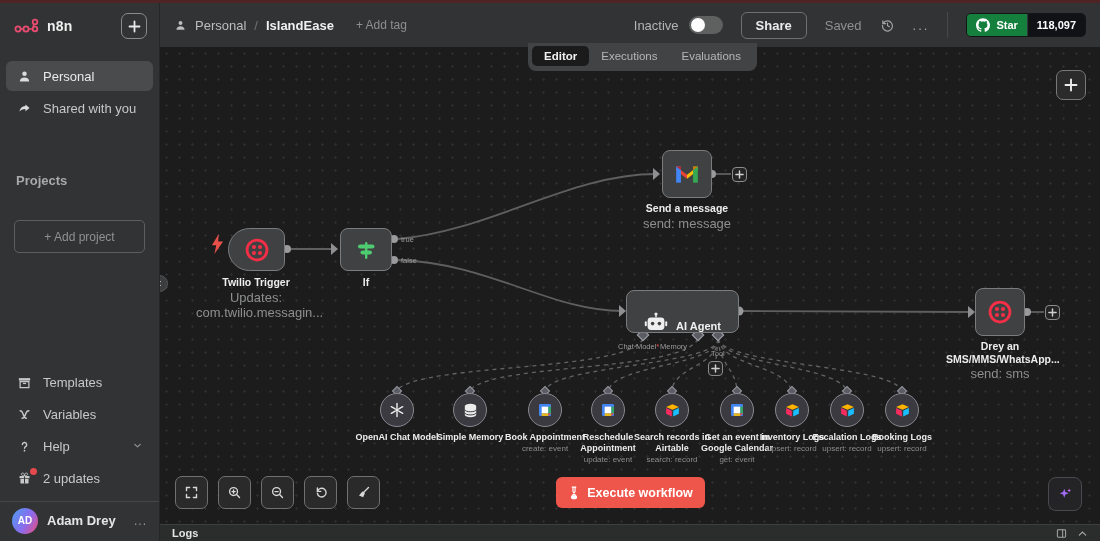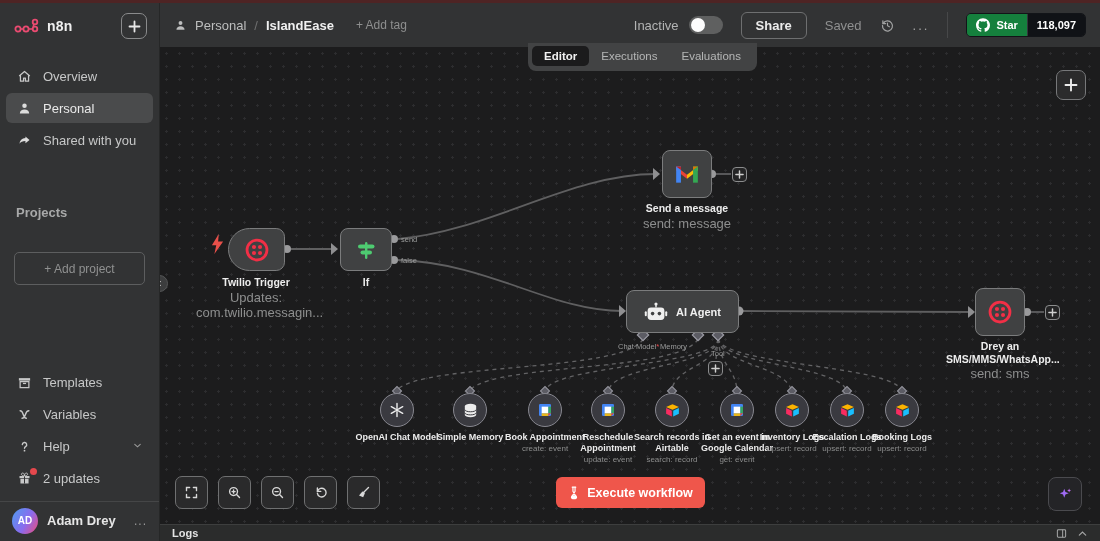--- a/index.html
+++ b/index.html
@@ -105,21 +105,21 @@
     background:#2b2b2c; border:1.5px solid #77787a; display:flex; align-items:center; justify-content:center; cursor:pointer;
   }
 
   .node {
     position:absolute; background:#404142; border:1px solid #7b7c7d; border-radius:8px;
     display:flex; align-items:center; justify-content:center; cursor:pointer; z-index:5;
   }
   .node-label { position:absolute; text-align:center; z-index:6; pointer-events:none; }
   .node-name { font-size:10.5px; font-weight:bold; color:#ededed; line-height:1.2; }
   .node-sub { font-size:13px; color:#8d8e8e; margin-top:2px; line-height:1.15; }
-  .agent-node { flex-direction:row; gap:8px; }
+  .agent-node { flex-direction:row; gap:8px;align-items:flex-end; }
   .agent-title { font-size:11px; font-weight:bold; color:#f0f0f0; }
 
   .port-label { position:absolute; font-size:7.5px; color:#9a9b9b; z-index:6; pointer-events:none; }
   .req { color:#e5484d; }
 
   .plus-chip {
     position:absolute; width:15px; height:15px; border:1.5px solid #8b8c8d; border-radius:4px;
     background:#242425; display:flex; align-items:center; justify-content:center; cursor:pointer; z-index:6;
   }
   .bolt { position:absolute; z-index:6; }
@@ -173,28 +173,20 @@
         <span class="brand-name">n8n</span>
       </div>
       <button class="new-wf-btn">
         <svg width="13" height="13" viewBox="0 0 13 13">
           <path d="M6.5 1.5v10M1.5 6.5h10" stroke="#e8e8e8" stroke-width="1.8" stroke-linecap="round"></path>
         </svg>
       </button>
     </div>
 
     <div class="nav">
-      <div class="nav-item">
-        <span class="nav-icon">
-          <svg width="15" height="15" viewBox="0 0 24 24">
-              <path d="M3.5 11.2 12 4l8.5 7.2M5.5 10v9.5h5v-5h3v5h5V10" fill="none" stroke="#c7c8c8" stroke-width="2" stroke-linejoin="round"></path>
-            </svg>
-        </span>
-        <span>Overview</span>
-      </div>
       <div class="nav-item active">
         <span class="nav-icon">
           <svg width="15" height="15" viewBox="0 0 24 24">
               <circle cx="12" cy="7.5" r="3.6" fill="#dcdcdc"></circle>
               <path d="M4.5 20c0-4.4 3.3-6.6 7.5-6.6s7.5 2.2 7.5 6.6z" fill="#dcdcdc"></path>
             </svg>
         </span>
         <span>Personal</span>
       </div>
       <div class="nav-item">
@@ -392,21 +384,21 @@
     <div class="node" style="left:180px; top:181px; width:52px; height:43px;">
       <svg width="24" height="24" viewBox="0 0 24 24">
         <rect x="11" y="4" width="2.4" height="17" rx="1.2" fill="#4ecb71"></rect>
         <rect x="4" y="6.4" width="16.5" height="4.2" rx="2.1" fill="#4ecb71"></rect>
         <rect x="6.5" y="12.4" width="11.5" height="4.2" rx="2.1" fill="#4ecb71"></rect>
       </svg>
     </div>
     <div class="node-label" style="left:176px; top:229px; width:60px;">
       <div class="node-name">If</div>
     </div>
-    <span class="port-label" style="left:241px; top:188px;">send</span>
+    <span class="port-label" style="left:241px; top:188px;">true</span>
     <span class="port-label" style="left:241px; top:209px;">false</span>
 
     <div class="node" style="left:502px; top:103px; width:50px; height:48px;">
       <svg width="26" height="22" viewBox="0 0 24 20">
         <polygon points="2,3 12,10.6 12,14.4 2,6.8" fill="#EA4335"></polygon>
         <polygon points="22,3 12,10.6 12,14.4 22,6.8" fill="#FBBC05"></polygon>
         <rect x="2" y="3" width="4.4" height="15" fill="#4285F4"></rect>
         <rect x="17.6" y="3" width="4.4" height="15" fill="#34A853"></rect>
         <polygon points="2,3 6.4,3 6.4,6.4" fill="#C5221F"></polygon>
         <polygon points="22,3 17.6,3 17.6,6.4" fill="#E37400"></polygon>

